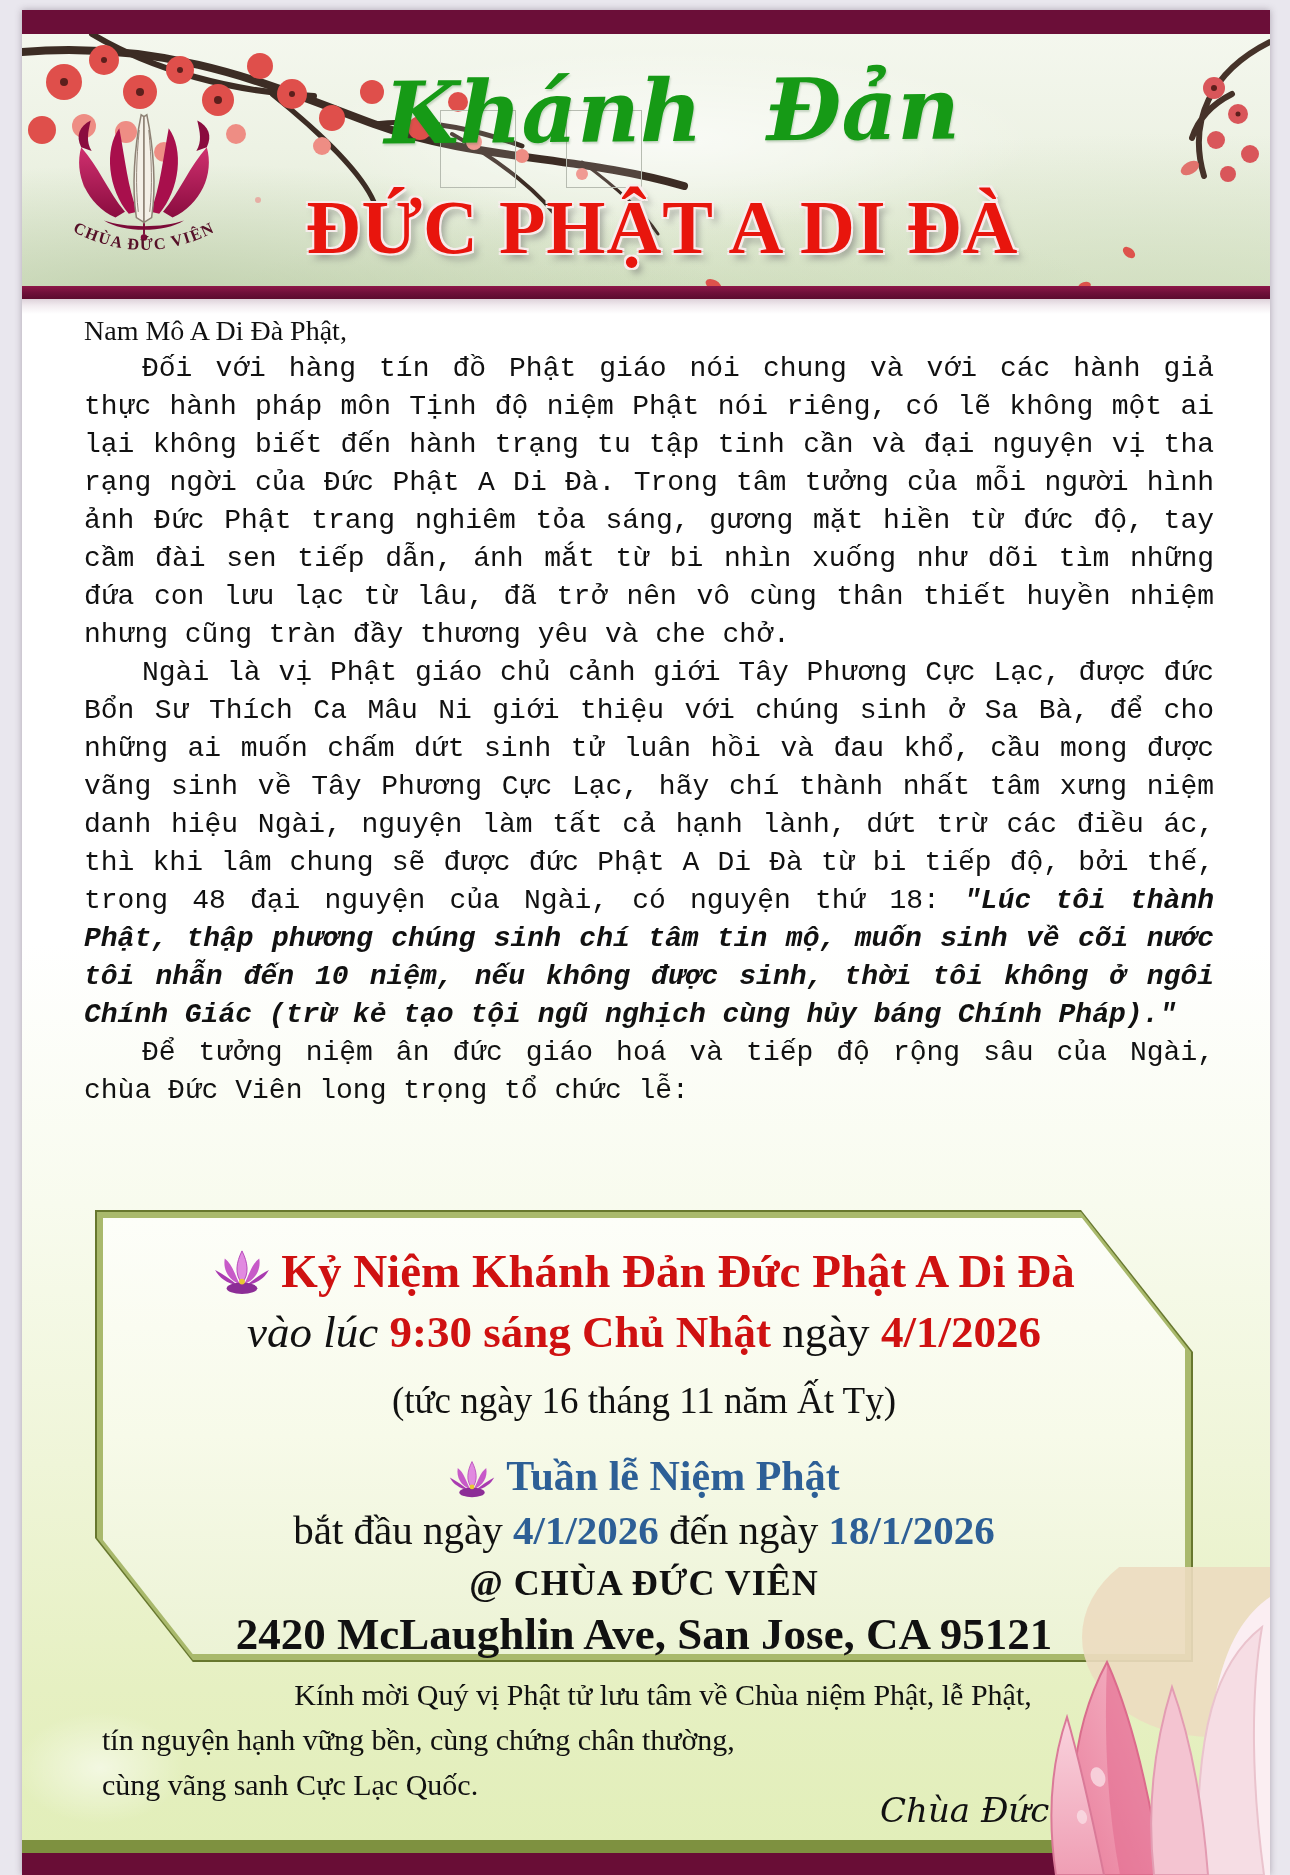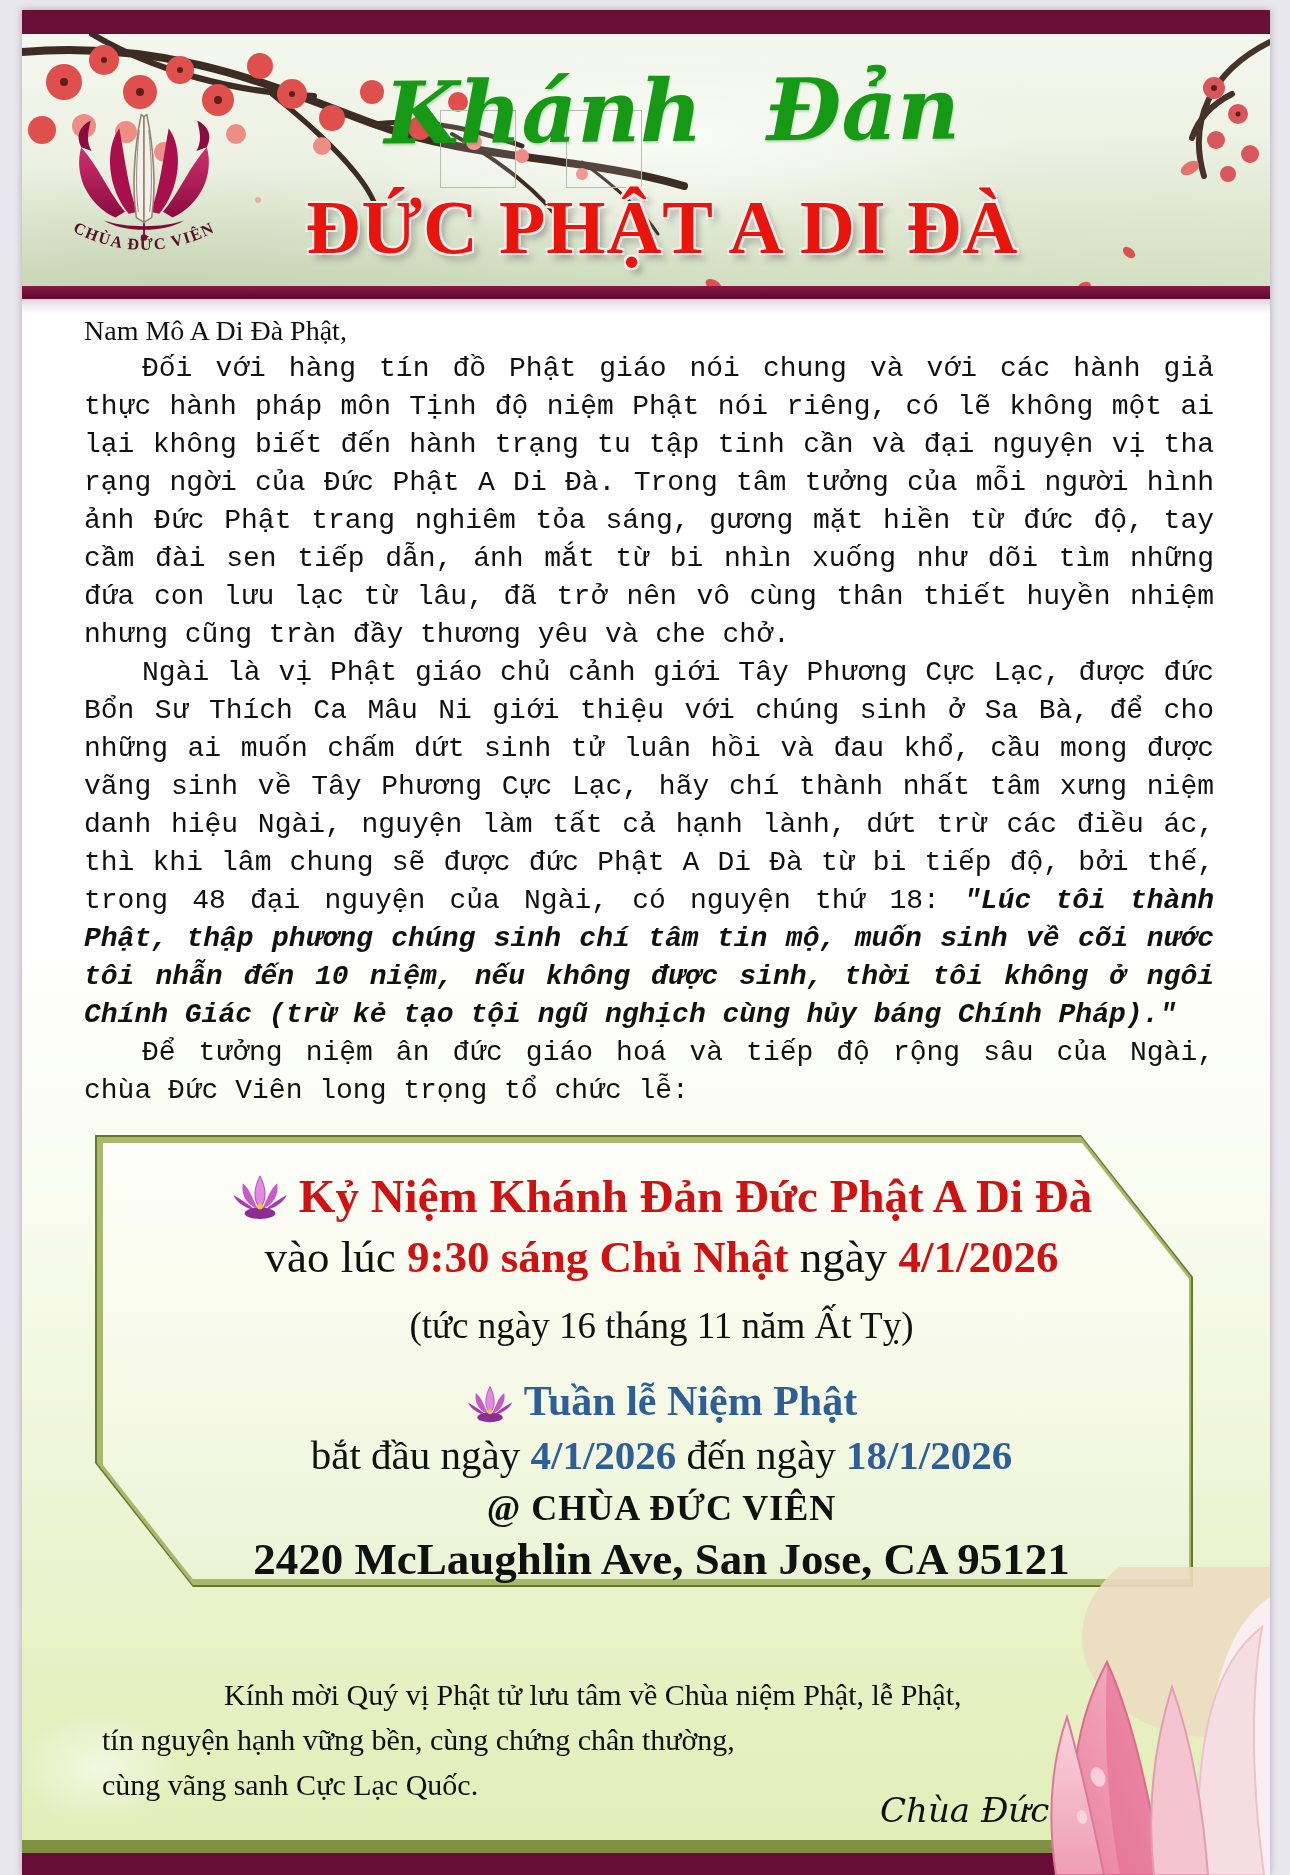--- a/index.html
+++ b/index.html
@@ -34,42 +34,42 @@
      background:linear-gradient(180deg,#8d1848 0%,#6e0f39 55%,#5c0b2f 100%);}
   .sep-fade{position:absolute;top:289px;left:0;right:0;height:15px;
      background:linear-gradient(180deg,#ded2da 0%,#f2ecf0 45%,#ffffff 100%);}
   
   .letter{position:absolute;top:302px;left:62px;width:1130px;}
   .letter p{margin:0;font-size:28px;line-height:38px;text-align:justify;}
   .letter .salut{text-align:left;}
   .letter .para{text-indent:58px;font-family:Liberation Mono, monospace;}
   .quote{font-weight:bold;font-style:italic;}
   
-  .box-outer{position:absolute;left:73px;top:1125px;width:1098px;height:452px;background:#67772e;
-     clip-path:polygon(0 0,986px 0,1098px 142px,1098px 470px,112px 470px,0 328px);padding-left:35px;}
+  .box-outer{position:absolute;left:73px;top:1200px;width:1098px;height:452px;background:#67772e;
+     clip-path:polygon(0 0,986px 0,1098px 142px,1098px 470px,112px 470px,0 328px);}
   .box-mid{position:absolute;inset:2px;background:#a9b96c;
      clip-path:polygon(0 0,984px 0,1094px 140px,1094px 466px,110px 466px,0 326px);}
   .box-inner{position:absolute;inset:6px;text-align:center;
      background:linear-gradient(180deg,#fdfef9 0%,#f7fae9 50%,#ecf3d5 100%);
      clip-path:polygon(0 0,979px 0,1086px 136px,1086px 458px,107px 458px,0 322px);}
   .bl{white-space:nowrap;}
   .box-line1{margin-top:26px;font-size:47px;font-weight:bold;color:#cf1111;}
   .box-line2{margin-top:8px;font-size:45px;}
   .box-line3{margin-top:21px;font-size:37px;}
   .box-line4{margin-top:30px;font-size:42px;font-weight:bold;color:#2d5f96;}
   .box-line5{margin-top:6px;font-size:41px;}
   .box-line6{margin-top:8px;font-size:36px;font-weight:bold;letter-spacing:1px;}
   .box-line7{margin-top:4px;font-size:45px;font-weight:bold;}
   .red-b{color:#cf1111;font-weight:bold;}
   .blue-b{color:#2d5f96;font-weight:bold;}
-  .it{margin-top:7px;}
+  .it{font-style:italic;margin-top:7px;}
   .lotus-ic{display:inline-block;vertical-align:-8px;margin-right:10px;}
   
   .footer-text{position:absolute;top:1662px;left:80px;width:1000px;font-size:30px;line-height:45px;}
-  .footer-text .f1{text-indent:122px;}
+  .footer-text .f1{text-indent:122px;text-align:center;}
   .signature{position:absolute;top:1780px;left:858px;font-style:italic;font-size:34px;
      font-family:"DejaVu Serif",serif;}
   .bar-olive{position:absolute;left:0;right:0;bottom:22px;height:13px;background:#7e9140;}
   .bar-maroon{position:absolute;left:0;right:0;bottom:0;height:22px;background:#690d36;}
   .big-lotus{position:absolute;right:0;bottom:0;width:258px;height:308px;}
   .footer-glow{position:absolute;left:0;bottom:35px;width:260px;height:180px;
      background:radial-gradient(120px 80px at 30% 60%, rgba(255,255,255,.55), rgba(255,255,255,0) 70%);}
 </style>
 </head>
 <body>

